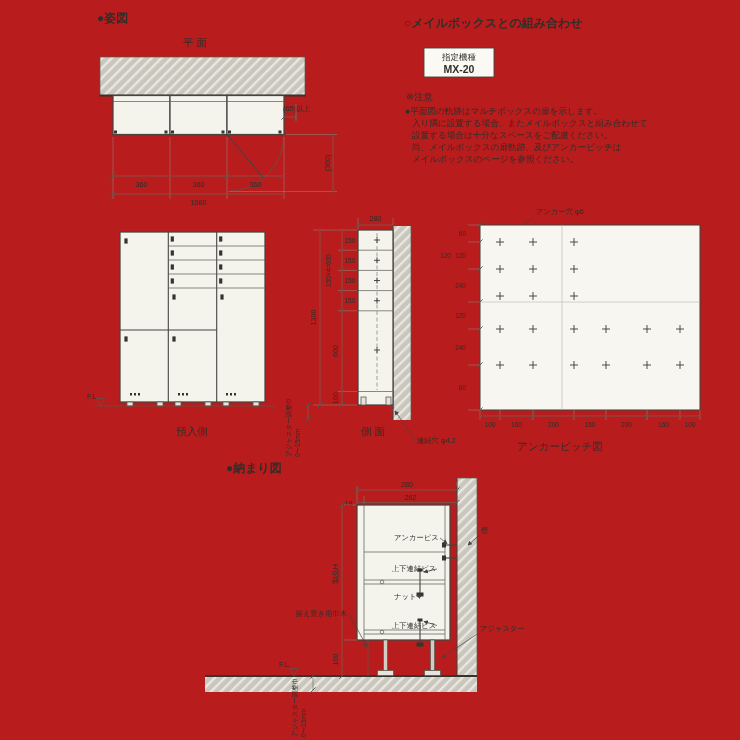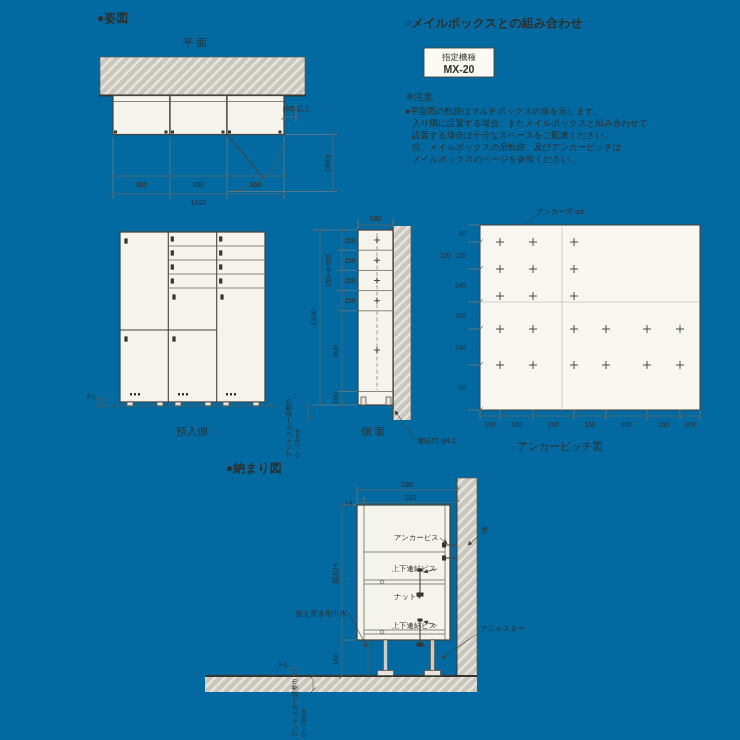--- a/index.html
+++ b/index.html
@@ -1,16 +1,16 @@
 <!DOCTYPE html>
 <html><head>
 <meta charset="utf-8">
 <style>
   html,body{margin:0;padding:0;background:#f0efe9;}
-  .stage{position:relative;width:740px;height:740px;background:#0369a1;overflow:hidden;}
+  .stage{position:relative;width:740px;height:740px;background:#b91c1c;overflow:hidden;}
   svg{position:absolute;left:0;top:0;}
   text{fill:#2f2e2a;font-family:"Liberation Sans","DejaVu Sans",sans-serif;}
   .h{font-size:12px;font-weight:700;}
   .cap{font-size:10.5px;}
   .note{font-size:8.6px;}
   .n9{font-size:9.5px;}
   .d{font-size:7.3px;}
   .d6{font-size:6.5px;}
   .m10{font-size:10.5px;font-weight:700;}
   .m8{font-size:8.5px;}

